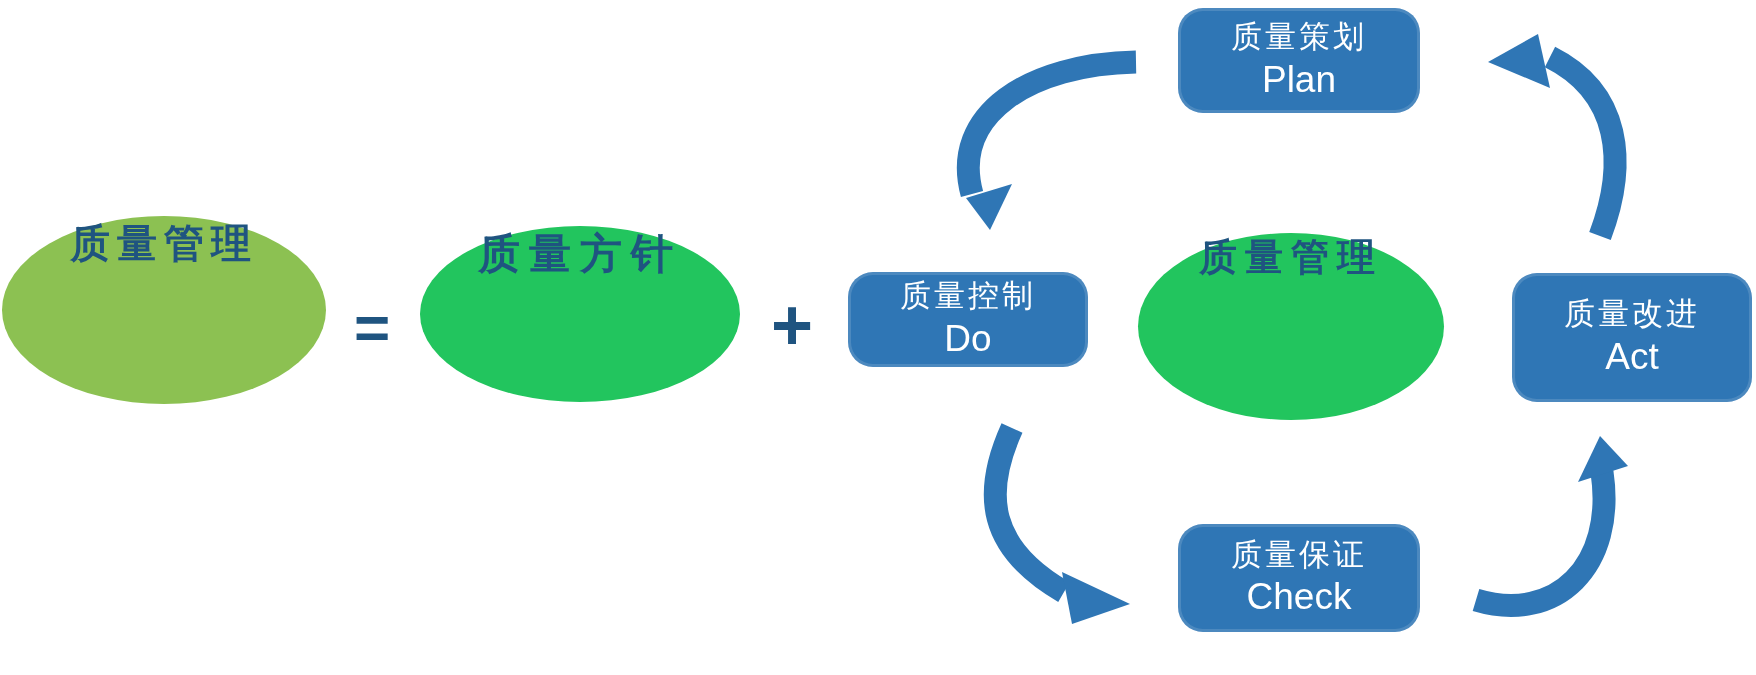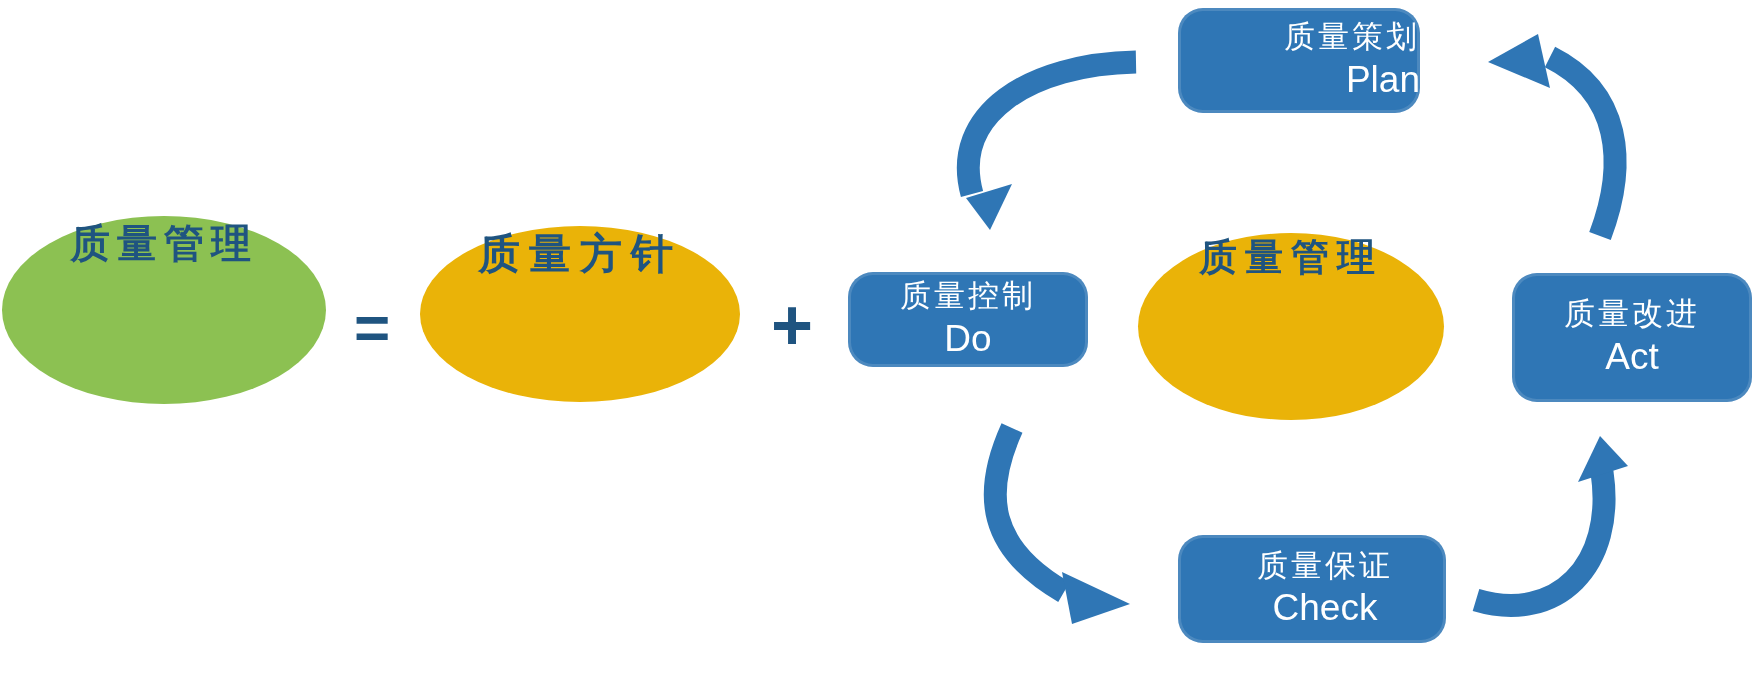--- a/index.html
+++ b/index.html
@@ -11,21 +11,21 @@
     font-family:"Liberation Sans", sans-serif;
   }
   .ellipse{
     position:absolute;
     border-radius:50%;
     display:flex;flex-direction:column;
     align-items:center;justify-content:flex-start;
     text-align:center;
   }
   .ellipse-green{background:#8CC152;}
-  .ellipse-orange{background:#eab308;}
+  .ellipse-orange{background:#22c55e;}
   .cal-text{
     font-family:"DejaVu Serif", serif;
     font-weight:bold;
     color:#1F5480;
   }
   .cal-lg{font-size:40px;letter-spacing:7px;}
   .cal-xl{font-size:42px;letter-spacing:9px;}
   .cal-line1{font-size:38px;letter-spacing:8px;line-height:1.25;}
   .cal-line2{font-size:38px;letter-spacing:22px;line-height:1.25;text-indent:22px;}
   .pdca-box{
@@ -63,36 +63,36 @@
   </div>
 
   <div class="op-sign op-eq">=</div>
 
   <div class="ellipse ellipse-orange" style="left:420px;top:226px;width:320px;height:176px;">
     <div class="cal-text cal-xl">质量方针</div>
   </div>
 
   <div class="op-sign op-plus">+</div>
 
-  <div class="pdca-box" style="left:1178px;top:8px;width:242px;height:105px;align-items:flex-end;">
+  <div class="pdca-box" style="left:1178px;top:8px;width:242px;height:105px;">
     <div class="pdca-zh">质量策划</div>
     <div class="pdca-en">Plan</div>
   </div>
 
   <div class="pdca-box" style="left:848px;top:272px;width:240px;height:95px;">
     <div class="pdca-zh">质量控制</div>
     <div class="pdca-en">Do</div>
   </div>
 
   <div class="pdca-box" style="left:1512px;top:273px;width:240px;height:129px;">
     <div class="pdca-zh">质量改进</div>
     <div class="pdca-en">Act</div>
   </div>
 
-  <div class="pdca-box" style="left:1178px;top:535px;width:242px;height:108px;padding-left:26px;">
+  <div class="pdca-box" style="left:1178px;top:524px;width:242px;height:108px;">
     <div class="pdca-zh">质量保证</div>
     <div class="pdca-en">Check</div>
   </div>
 
   <div class="ellipse ellipse-orange" style="left:1138px;top:233px;width:306px;height:187px;">
     <div class="cal-text cal-line1">质量管理</div>
   </div>
 
   <svg id="arrow-layer" width="1756" height="675" viewBox="0 0 1756 675">
     <g>

